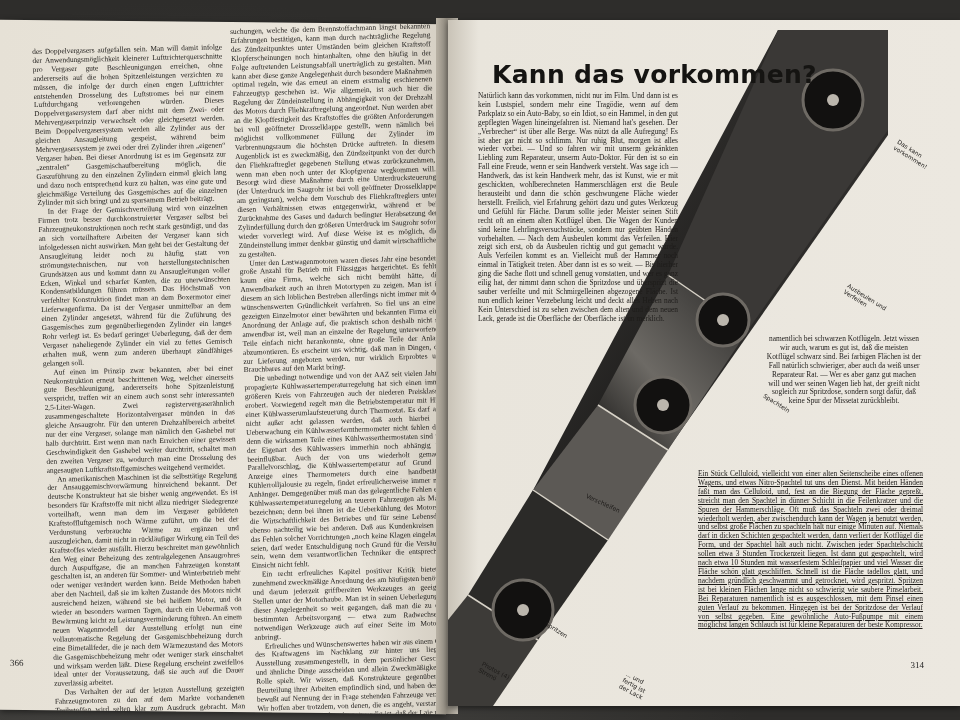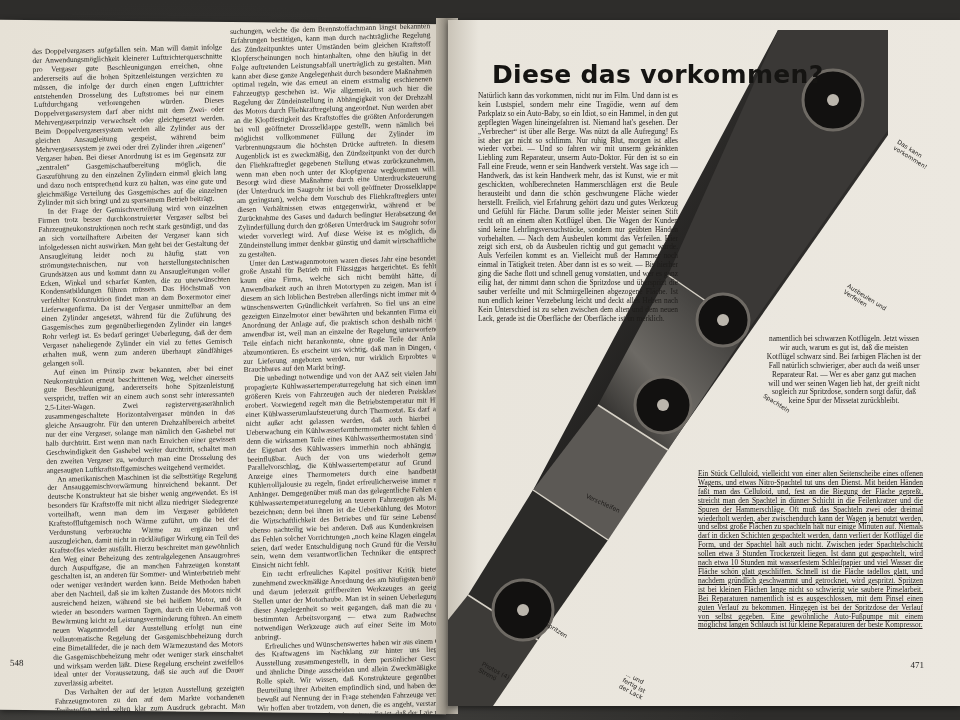--- a/index.html
+++ b/index.html
@@ -39,21 +39,21 @@
     <p>Das Verhalten der auf der letzten Ausstellung gezeigten Fahrzeugmotoren zu den auf dem Markte vorhandenen Treibstoffen wird selten klar zum Ausdruck gebracht. Man spricht von Eignung für Gemisch- oder Benzinbetrieb, ohne zu bedenken, daß gerade die kommende Entwicklung unserer einheimischen Kraftstoffe die Klopffestigkeitsgrenzen der einen oder anderen Treibstoffart stark beeinflussen kann. Es wäre u. a. wünschenswert gewesen, die Klopffestigkeitsansprüche eines angebotenen Motors in üblichen Oktanwerten bekanntzugeben, die natürlich immer nur auf eine bestimmte Einstellung des Zündzeitpunktes Geltung haben können. Nach bereits durchgeführten Unter-</p>
   </div>
   <div class="col c2">
     <p class="first">suchungen, welche die dem Brennstoffachmann längst bekannten Erfahrungen bestätigen, kann man durch nachträgliche Regelung des Zündzeitpunktes unter Umständen beim gleichen Kraftstoff Klopferscheinungen noch hintanhalten, ohne den häufig in der Folge auftretenden Leistungsabfall unerträglich zu gestalten. Man kann aber diese ganze Angelegenheit durch besondere Maßnahmen optimal regeln, wie das erneut an einem erstmalig erschienenen Fahrzeugtyp geschehen ist. Wie allgemein, ist auch hier die Regelung der Zündeinstellung in Abhängigkeit von der Drehzahl des Motors durch Fliehkraftregelung angeordnet. Nun werden aber an die Klopffestigkeit des Kraftstoffes die größten Anforderungen bei voll geöffneter Drosselklappe gestellt, wenn nämlich bei möglichst vollkommener Füllung der Zylinder im Verbrennungsraum die höchsten Drücke auftreten. In diesem Augenblick ist es zweckmäßig, den Zündzeitpunkt von der durch den Fliehkraftregler gegebenen Stellung etwas zurückzunehmen, wenn man eben noch unter der Klopfgrenze wegkommen will. Besorgt wird diese Maßnahme durch eine Unterdrucksteuerung (der Unterdruck im Saugrohr ist bei voll geöffneter Drosselklappe am geringsten), welche dem Vorschub des Fliehkraftreglers unter diesen Verhältnissen etwas entgegenwirkt, während er bei Zurücknahme des Gases und dadurch bedingter Herabsetzung der Zylinderfüllung durch den größeren Unterdruck im Saugrohr sofort wieder vorverlegt wird. Auf diese Weise ist es möglich, die Zündeinstellung immer denkbar günstig und damit wirtschaftlicher zu gestalten.</p>
     <p>Unter den Lastwagenmotoren waren dieses Jahr eine besonders große Anzahl für Betrieb mit Flüssiggas hergerichtet. Es fehlte kaum eine Firma, welche sich nicht bemüht hätte, die Anwendbarkeit auch an ihren Motortypen zu zeigen. Man ist in diesem an sich löblichen Bestreben allerdings nicht immer mit der wünschenswerten Gründlichkeit verfahren. So fiel uns an einem gezeigten Einzelmotor einer bewährten und bekannten Firma eine Anordnung der Anlage auf, die praktisch schon deshalb nicht so anwendbar ist, weil man an einzelne der Regelung unterworfenen Teile einfach nicht herankonnte, ohne große Teile der Anlage abzumontieren. Es erscheint uns wichtig, daß man in Dingen, die zur Lieferung angeboten werden, nur wirklich Erprobtes und Brauchbares auf den Markt bringt.</p>
     <p>Die unbedingt notwendige und von der AAZ seit vielen Jahren propagierte Kühlwassertemperaturregelung hat sich einen immer größeren Kreis von Fahrzeugen auch der niederen Preisklassen erobert. Vorwiegend regelt man die Betriebstemperatur mit Hilfe einer Kühlwasserumlaufsteuerung durch Thermostat. Es darf aber nicht außer acht gelassen werden, daß auch hierbei zur Ueberwachung ein Kühlwasserfernthermometer nicht fehlen darf; denn die wirksamen Teile eines Kühlwasserthermostaten sind von der Eigenart des Kühlwassers immerhin noch abhängig und beeinflußbar. Auch der von uns wiederholt gemachte Parallelvorschlag, die Kühlwassertemperatur auf Grund der Anzeige eines Thermometers durch eine handbetätigte Kühlerrolljalousie zu regeln, findet erfreulicherweise immer mehr Anhänger. Demgegenüber muß man das gelegentliche Fehlen einer Kühlwassertemperaturregelung an teueren Fahrzeugen als Manko bezeichnen; denn bei ihnen ist die Ueberkühlung des Motors für die Wirtschaftlichkeit des Betriebes und für seine Lebensdauer ebenso nachteilig wie bei anderen. Daß aus Kundenkreisen über das Fehlen solcher Vorrichtungen „noch keine Klagen eingelaufen“ seien, darf weder Entschuldigung noch Grund für die Versäumnis sein, wenn dem verantwortlichen Techniker die entsprechende Einsicht nicht fehlt.</p>
     <p>Ein recht erfreuliches Kapitel positiver Kritik bietet die zunehmend zweckmäßige Anordnung des am häufigsten benötigten und darum jederzeit griffbereiten Werkzeuges an geeigneten Stellen unter der Motorhaube. Man ist in seinen Ueberlegungen in dieser Angelegenheit so weit gegangen, daß man die zu einem bestimmten Arbeitsvorgang — etwa zum Radwechsel — notwendigen Werkzeuge auch auf einer Seite im Motorraum anbringt.</p>
     <p>Erfreuliches und Wünschenswertes haben wir aus einem Gebiet des Kraftwagens im Nachklang zur hinter uns liegenden Ausstellung zusammengestellt, in dem persönlicher Geschmack und ähnliche Dinge ausscheiden und allein Zweckmäßigkeit eine Rolle spielt. Wir wissen, daß Konstrukteure gegenüber einer Beurteilung ihrer Arbeiten empfindlich sind, und haben deswegen bewußt auf Nennung der in Frage stehenden Fahrzeuge verzichtet. Wir hoffen aber trotzdem, von denen, die es angeht, verstanden zu werden, wie es auch anderseits notwendig ist, daß der Laie manche neuere Anordnung in ihrer Zweckmäßigkeit verstehen lernt.</p>
 
   </div>
-  <div class="pagenum">548</div>
+  <div class="pagenum">366</div>
 </div>
 
 <div class="gutter"></div>
 
 <div class="page right">
   <svg class="photo-strip" viewBox="0 0 512 686">
     <defs>
       <linearGradient id="g1" x1="0" y1="0" x2="1" y2="1">
         <stop offset="0" stop-color="#5a5753"></stop>
           <stop offset=".5" stop-color="#1e1d1c"></stop>
@@ -84,21 +84,21 @@
       <circle cx="75" cy="590" r="30"></circle>
     </g>
     <g fill="#bbb6ad">
       <circle cx="385" cy="80" r="6"></circle>
         <circle cx="275" cy="300" r="6"></circle>
       <circle cx="215" cy="385" r="6"></circle>
         <circle cx="75" cy="590" r="6"></circle>
     </g>
   </svg>
 
-  <div class="title">Diese das vorkommen?</div>
+  <div class="title">Kann das vorkommen?</div>
 
   <div class="col c3">
     <p class="first">Natürlich kann das vorkommen, nicht nur im Film. Und dann ist es kein Lustspiel, sondern mehr eine Tragödie, wenn auf dem Parkplatz so ein Auto-Baby, so ein Idiot, so ein Hammel, in den gut gepflegten Wagen hineingefahren ist. Niemand hat's gesehen. Der „Verbrecher“ ist über alle Berge. Was nützt da alle Aufregung! Es ist aber gar nicht so schlimm. Nur ruhig Blut, morgen ist alles wieder vorbei. — Und so fahren wir mit unserm gekränkten Liebling zum Reparateur, unserm Auto-Doktor. Für den ist so ein Fall eine Freude, wenn er sein Handwerk versteht. Was sage ich — Handwerk, das ist kein Handwerk mehr, das ist Kunst, wie er mit geschickten, wohlberechneten Hammerschlägen erst die Beule herausteibt und dann die schön geschwungene Fläche wieder herstellt. Freilich, viel Erfahrung gehört dazu und gutes Werkzeug und Gefühl für Fläche. Darum sollte jeder Meister seinen Stift recht oft an einem alten Kotflügel üben. Die Wagen der Kunden sind keine Lehrlingsversuchstücke, sondern nur geübten Händen vorbehalten. — Nach dem Ausbeulen kommt das Verfeilen. Hier zeigt sich erst, ob da Ausbeulen richtig und gut gemacht wurde. Auls Verfeilen kommt es an. Vielleicht muß der Hammer noch einmal in Tätigkeit treten. Aber dann ist es so weit. — Bis hierher ging die Sache flott und schnell genug vonstatten, und wer es ganz eilig hat, der nimmt dann schon die Spritzdose und übersprizt die sauber verfeilte und mit Schmirgelleinen abgezogene Fläche. Ist nun endlich keiner Verzebelung leicht und deckt alles Heben nach Kein Unterschied ist zu sehen zwischen dem alten und dem neuen Lack, gerade ist die Oberfläche der Oberfläche ist un merklich.</p>
   </div>
 
   <div class="col c4">
     <p class="first">namentlich bei schwarzen Kotflügeln. Jetzt wissen wir auch, warum es gut ist, daß die meisten Kotflügel schwarz sind. Bei farbigen Flächen ist der Fall natürlich schwieriger, aber auch da weiß unser Reparateur Rat. — Wer es aber ganz gut machen will und wer seinen Wagen lieb hat, der greift nicht sogleich zur Spritzdose, sondern sorgt dafür, daß keine Spur der Missetat zurückbleibt.</p>
   </div>
 
   <div class="col c5">
@@ -106,14 +106,14 @@
   </div>
 
   <div class="caption" style="left:452px;top:118px;transform:rotate(32deg);width:50px;">Das kann vorkommen!</div>
   <div class="caption" style="left:402px;top:262px;transform:rotate(32deg);width:48px;">Ausbeulen und Verfeilen</div>
   <div class="caption" style="left:318px;top:372px;transform:rotate(32deg);">Spachteln</div>
   <div class="caption" style="left:140px;top:472px;transform:rotate(25deg);width:36px;">Verschleifen</div>
   <div class="caption" style="left:100px;top:600px;transform:rotate(32deg);">Spritzen</div>
   <div class="caption" style="left:36px;top:640px;transform:rotate(28deg);width:36px;">Photos (4) Strenö</div>
   <div class="caption" style="left:180px;top:650px;transform:rotate(28deg);width:30px;">… und fertig ist der Lack</div>
 
-  <div class="pagenum">471</div>
+  <div class="pagenum">314</div>
 </div>
 
 </body></html>

